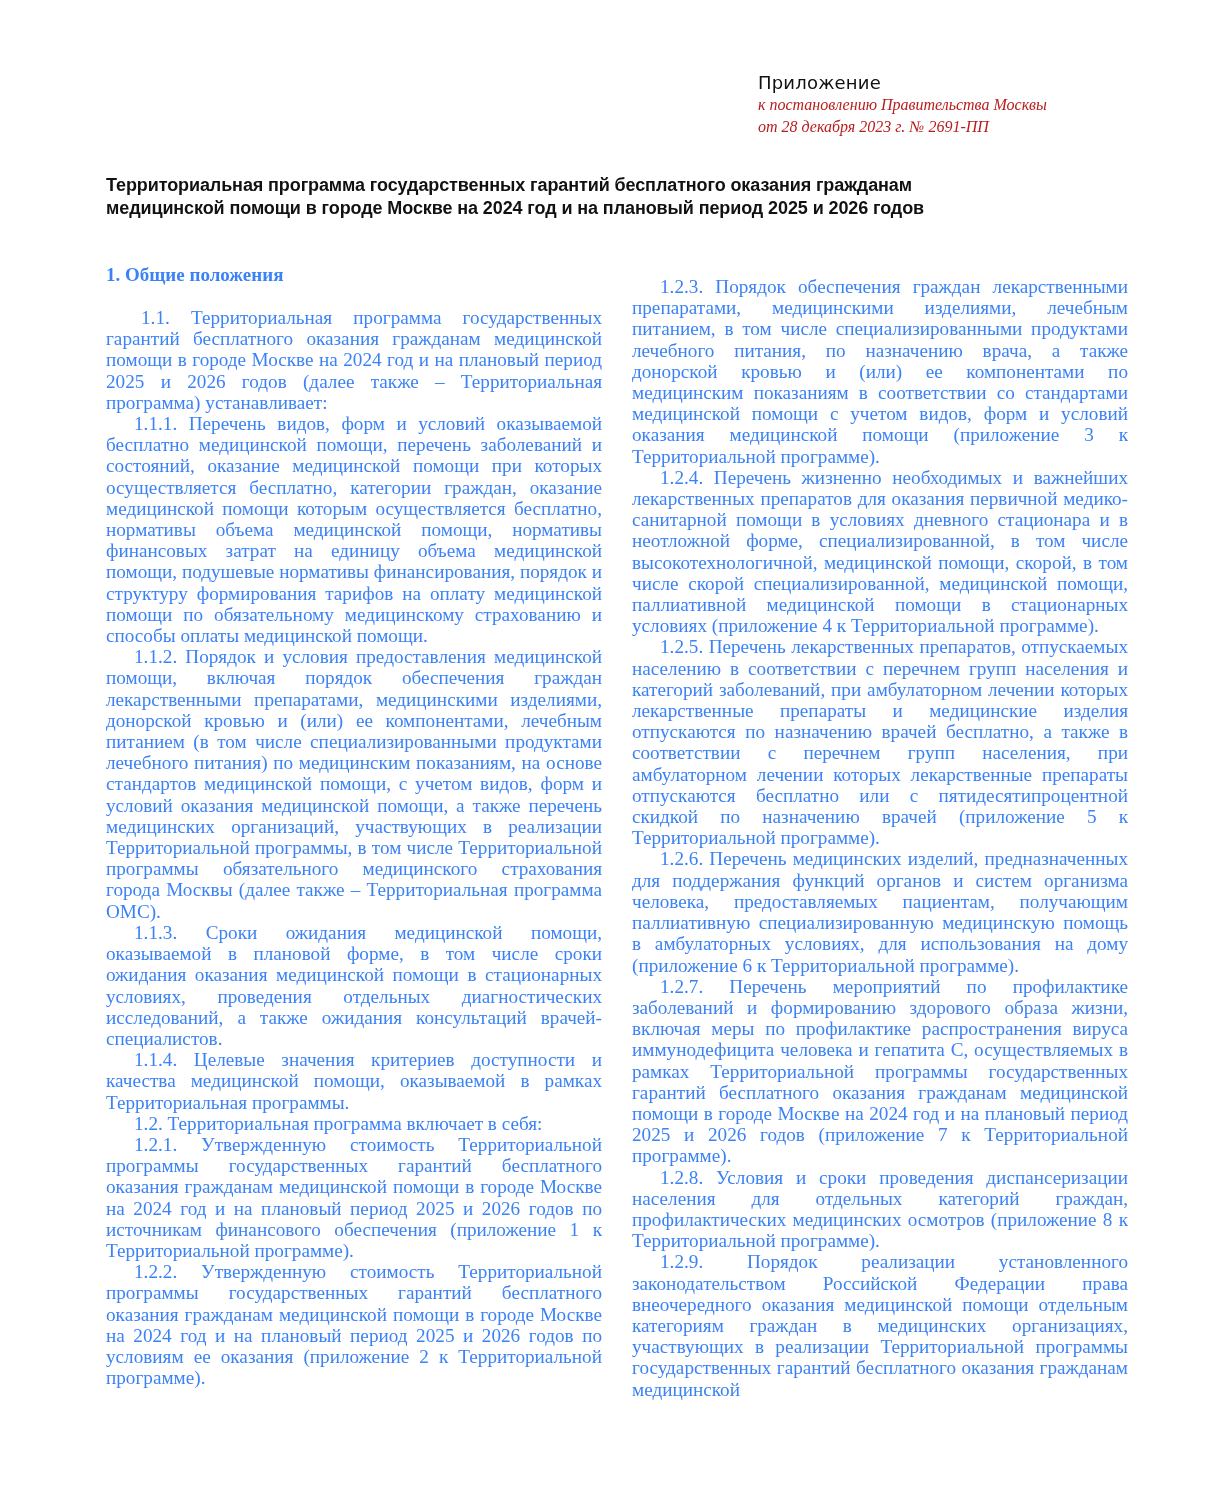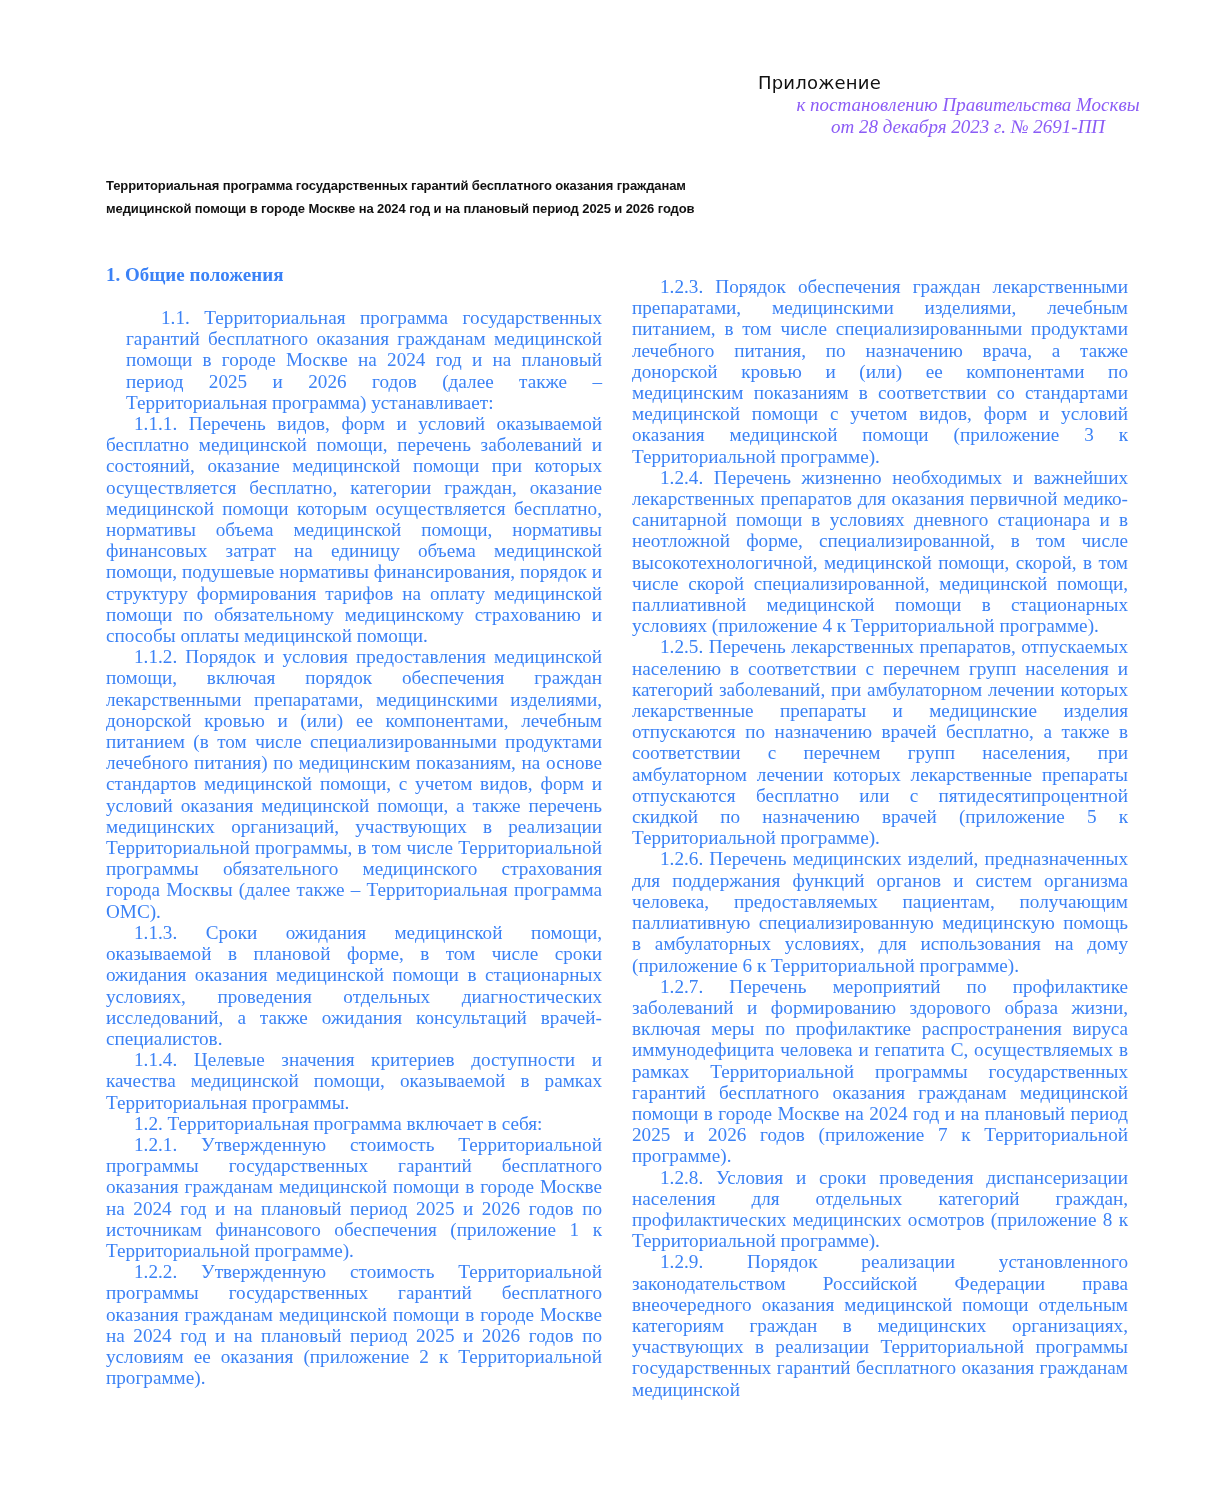--- a/index.html
+++ b/index.html
@@ -1,26 +1,26 @@
 <!DOCTYPE html>
 <html><head>
   <meta charset="utf-8">
   <style>
     html, body { margin: 0; padding: 0; background: #ffffff; }
     body { width: 1205px; height: 1492px; position: relative; overflow: hidden; color: #1a1a1a; }
     .appendix { position: absolute; left: 758px; top: 72px; width: 420px; }
     .appendix-title { font-family: "DejaVu Sans", sans-serif; font-size: 18px; line-height: 22px; font-weight: normal; color: #111; letter-spacing: 0.2px; }
-    .appendix-sub { font-family: "Liberation Serif", serif; font-style: italic; font-size: 19px; line-height: 22px; color: #8b5cf6; text-align: center; }
-    .doc-title { position: absolute; left: 106px; top: 174px; width: 1000px; font-family: "Liberation Sans", sans-serif; font-weight: bold; font-size: 13px; line-height: 23px; color: #111; letter-spacing: -0.1px; }
+    .appendix-sub { font-family: "Liberation Serif", serif; font-style: italic; font-size: 16px; line-height: 22px; color: #b91c1c; }
+    .doc-title { position: absolute; left: 106px; top: 174px; width: 1000px; font-family: "Liberation Sans", sans-serif; font-weight: bold; font-size: 18px; line-height: 23px; color: #111; letter-spacing: -0.1px; }
     .col { position: absolute; top: 264px; width: 496px; font-family: "Liberation Serif", serif; font-size: 19.2px; line-height: 21.2px; color: #3b82f6; }
     .col-left { left: 106px; }
     .col-right { left: 632px; margin-top: 12px; }
     .section-heading { font-family: "Liberation Serif", serif; font-weight: bold; font-size: 19px; line-height: 22px; margin: 0 0 21px 0; }
     .para { text-align: justify; text-indent: 28px; margin: 0; hyphens: manual; }
-    .para.first { text-indent: 35px; margin-left: 20px; }
+    .para.first { text-indent: 35px; }
   </style>
 </head>
 <body>
 
 <div class="appendix">
   <div class="appendix-title">Приложение</div>
   <div class="appendix-sub">к постановлению Правительства Москвы</div>
   <div class="appendix-sub">от 28 декабря 2023 г. № 2691-ПП</div>
 </div>
 

